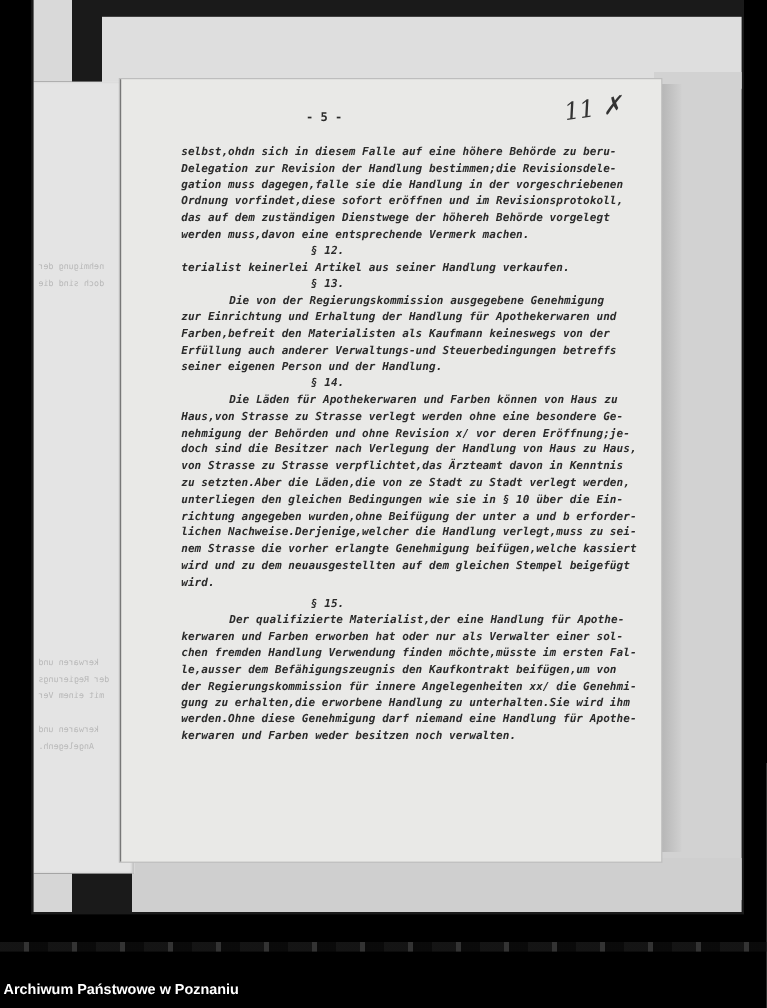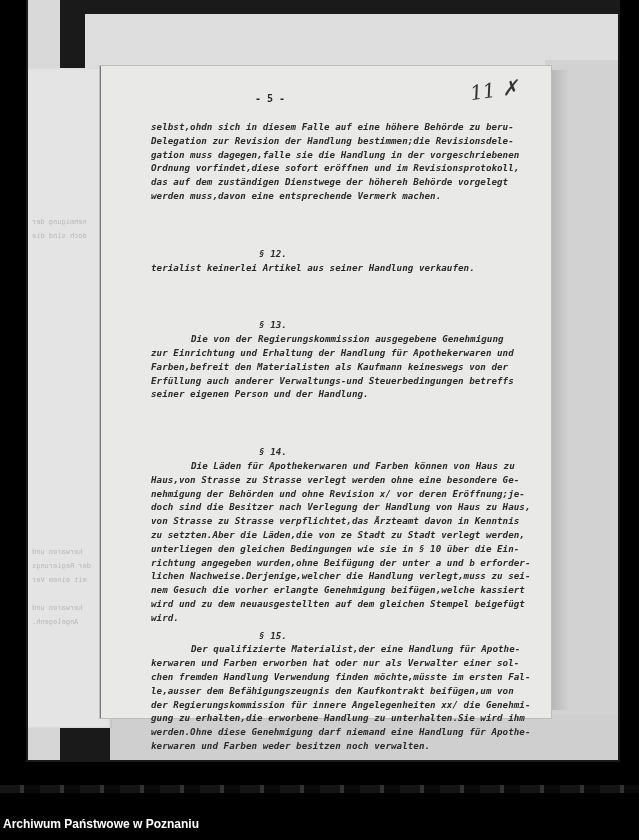--- a/index.html
+++ b/index.html
@@ -11,21 +11,21 @@
   .back-sheet-bottom{position:absolute;left:110px;top:715px;width:508px;height:45px;background:#cfcfcf;}
   .left-sheet{position:absolute;left:28px;top:68px;width:84px;height:660px;background:#e4e4e4;box-shadow:inset -2px 0 2px rgba(0,0,0,.15);}
   .left-sheet .ghost{position:absolute;left:4px;font-size:7px;color:#b8b8b8;white-space:nowrap;transform:scaleX(-1);}
   .left-foot{position:absolute;left:28px;top:728px;width:32px;height:32px;background:#d6d6d6;}
   .page{position:absolute;left:100px;top:66px;width:450px;height:652px;background:#e9e9e7;border-left:1px solid #777;box-shadow:0 0 0 1px #bdbdbd;}
   .page-shadow{position:absolute;left:548px;top:70px;width:20px;height:640px;background:linear-gradient(to right,#9a9a9a,#cfcfcf);opacity:.6;}
   .pageno{position:absolute;left:255px;top:93px;font-size:10px;font-weight:bold;color:#2a2a2a;}
   .folio{position:absolute;left:470px;top:78px;font-family:"DejaVu Serif",serif;font-style:italic;font-size:20px;color:#333;transform:rotate(-8deg);}
   .text{position:absolute;left:151px;top:120px;width:400px;font-size:9.2px;line-height:13.8px;color:#2b2b2b;font-weight:bold;letter-spacing:.05px;}
   .text p{margin:0;white-space:nowrap;font-style:italic;}
-  .text .sec{padding-left:108px;margin-top:44px;}
+  .text .sec{padding-left:108px;}
   .text .ind{padding-left:40px;}
   .caption{position:absolute;left:3px;top:817px;font-family:"Liberation Sans",sans-serif;font-weight:bold;font-size:12px;color:#fff;text-align:right;}
   .filmstrip{position:absolute;left:0;top:785px;width:639px;height:8px;background:repeating-linear-gradient(90deg,#222 0 20px,#555 20px 24px,#111 24px 40px);opacity:.6;}
 </style>
 </head>
 <body>
 
 <div class="frame"></div>
 <div class="back-sheet-left"></div>
 <div class="back-sheet-top"></div>
@@ -70,21 +70,21 @@
   <p class="sec">§ 14.</p>
   <p class="ind">Die Läden für Apothekerwaren und Farben können von Haus zu</p>
   <p>Haus,von Strasse zu Strasse verlegt werden ohne eine besondere Ge-</p>
   <p>nehmigung der Behörden und ohne Revision x/ vor deren Eröffnung;je-</p>
   <p>doch sind die Besitzer nach Verlegung der Handlung von Haus zu Haus,</p>
   <p>von Strasse zu Strasse verpflichtet,das Ärzteamt davon in Kenntnis</p>
   <p>zu setzten.Aber die Läden,die von ze Stadt zu Stadt verlegt werden,</p>
   <p>unterliegen den gleichen Bedingungen wie sie in § 10 über die Ein-</p>
   <p>richtung angegeben wurden,ohne Beifügung der unter a und b erforder-</p>
   <p>lichen Nachweise.Derjenige,welcher die Handlung verlegt,muss zu sei-</p>
-  <p>nem Gesuch die vorher erlangte Genehmigung beifügen,welche kassiert</p>
+  <p>nem Strasse die vorher erlangte Genehmigung beifügen,welche kassiert</p>
   <p>wird und zu dem neuausgestellten auf dem gleichen Stempel beigefügt</p>
   <p>wird.</p>
 
   <p class="sec" style="margin-top:4px">§ 15.</p>
   <p class="ind">Der qualifizierte Materialist,der eine Handlung für Apothe-</p>
   <p>kerwaren und Farben erworben hat oder nur als Verwalter einer sol-</p>
   <p>chen fremden Handlung Verwendung finden möchte,müsste im ersten Fal-</p>
   <p>le,ausser dem Befähigungszeugnis den Kaufkontrakt beifügen,um von</p>
   <p>der Regierungskommission für innere Angelegenheiten xx/ die Genehmi-</p>
   <p>gung zu erhalten,die erworbene Handlung zu unterhalten.Sie wird ihm</p>

